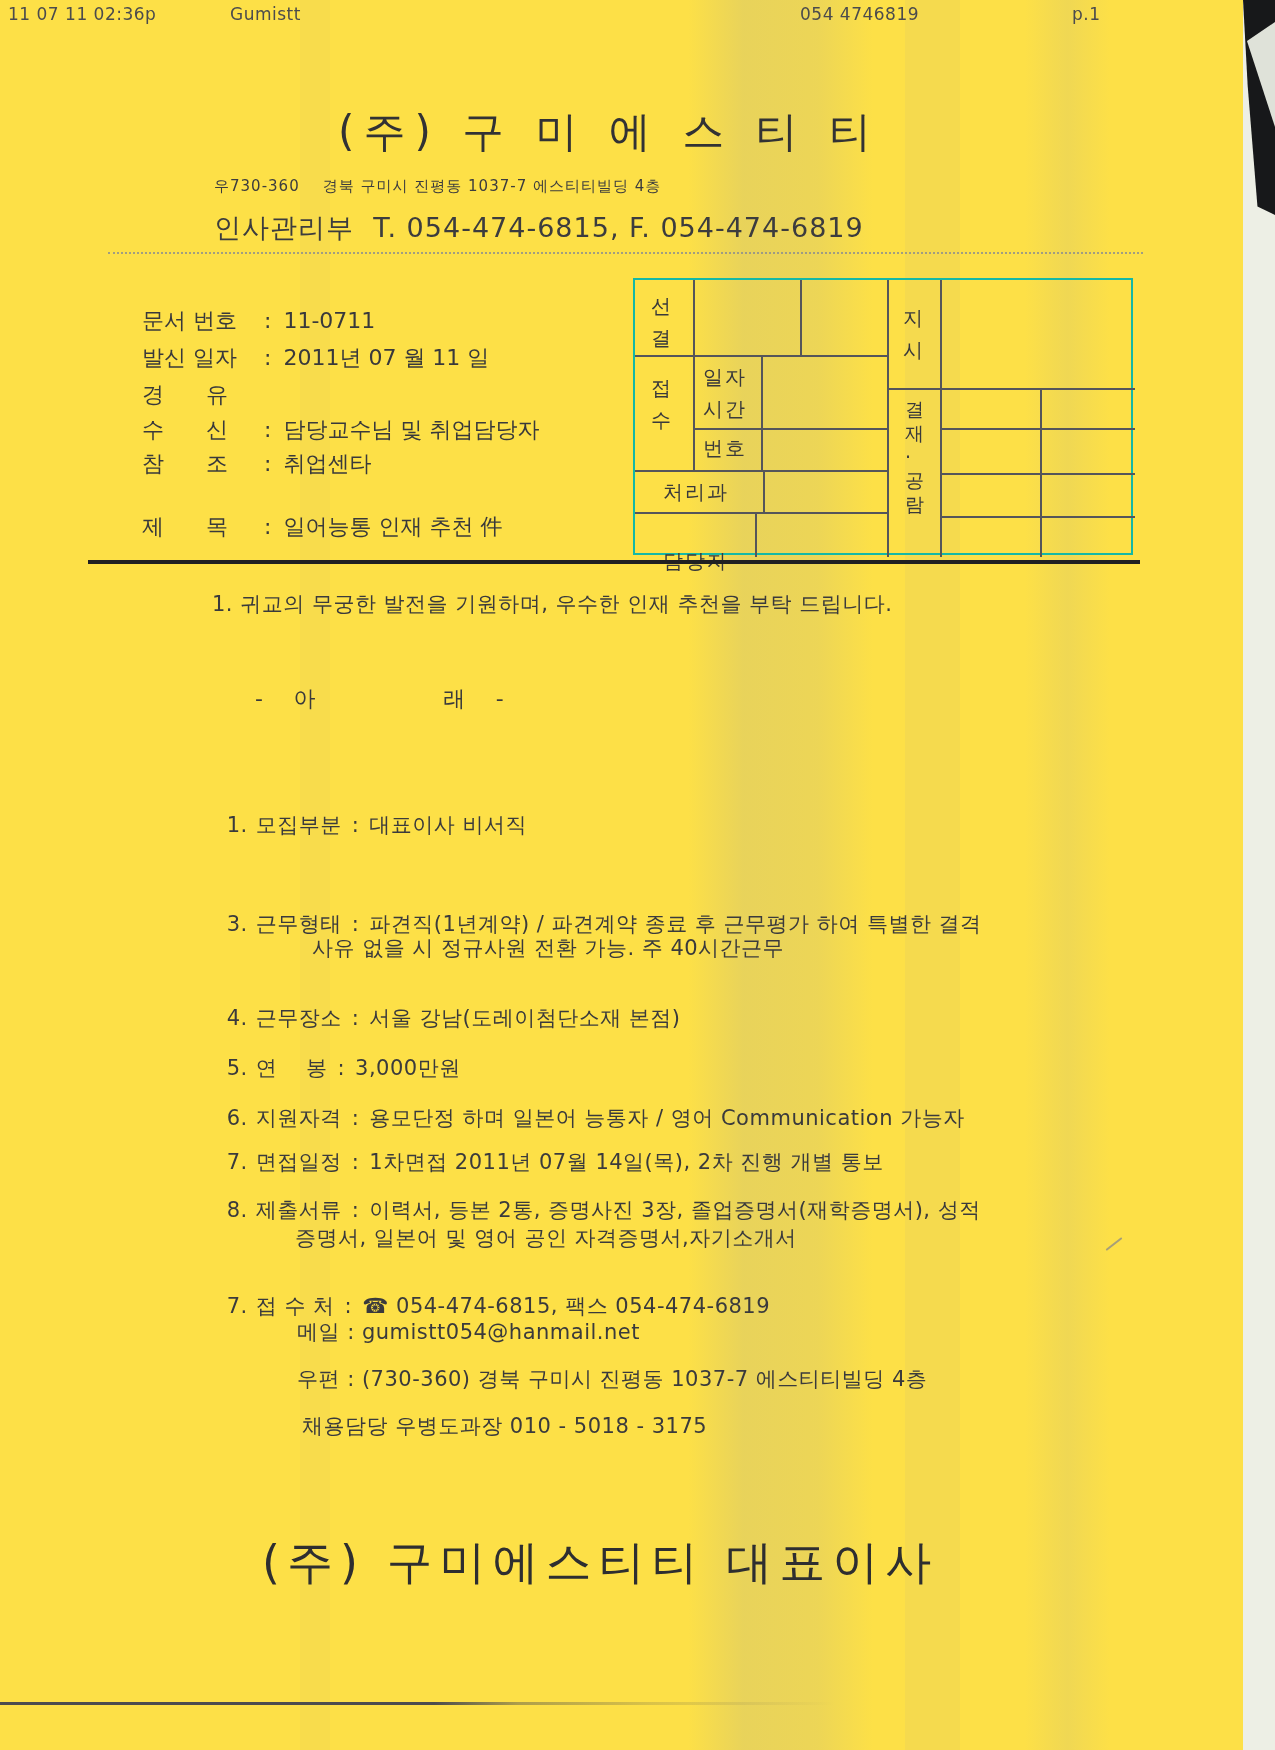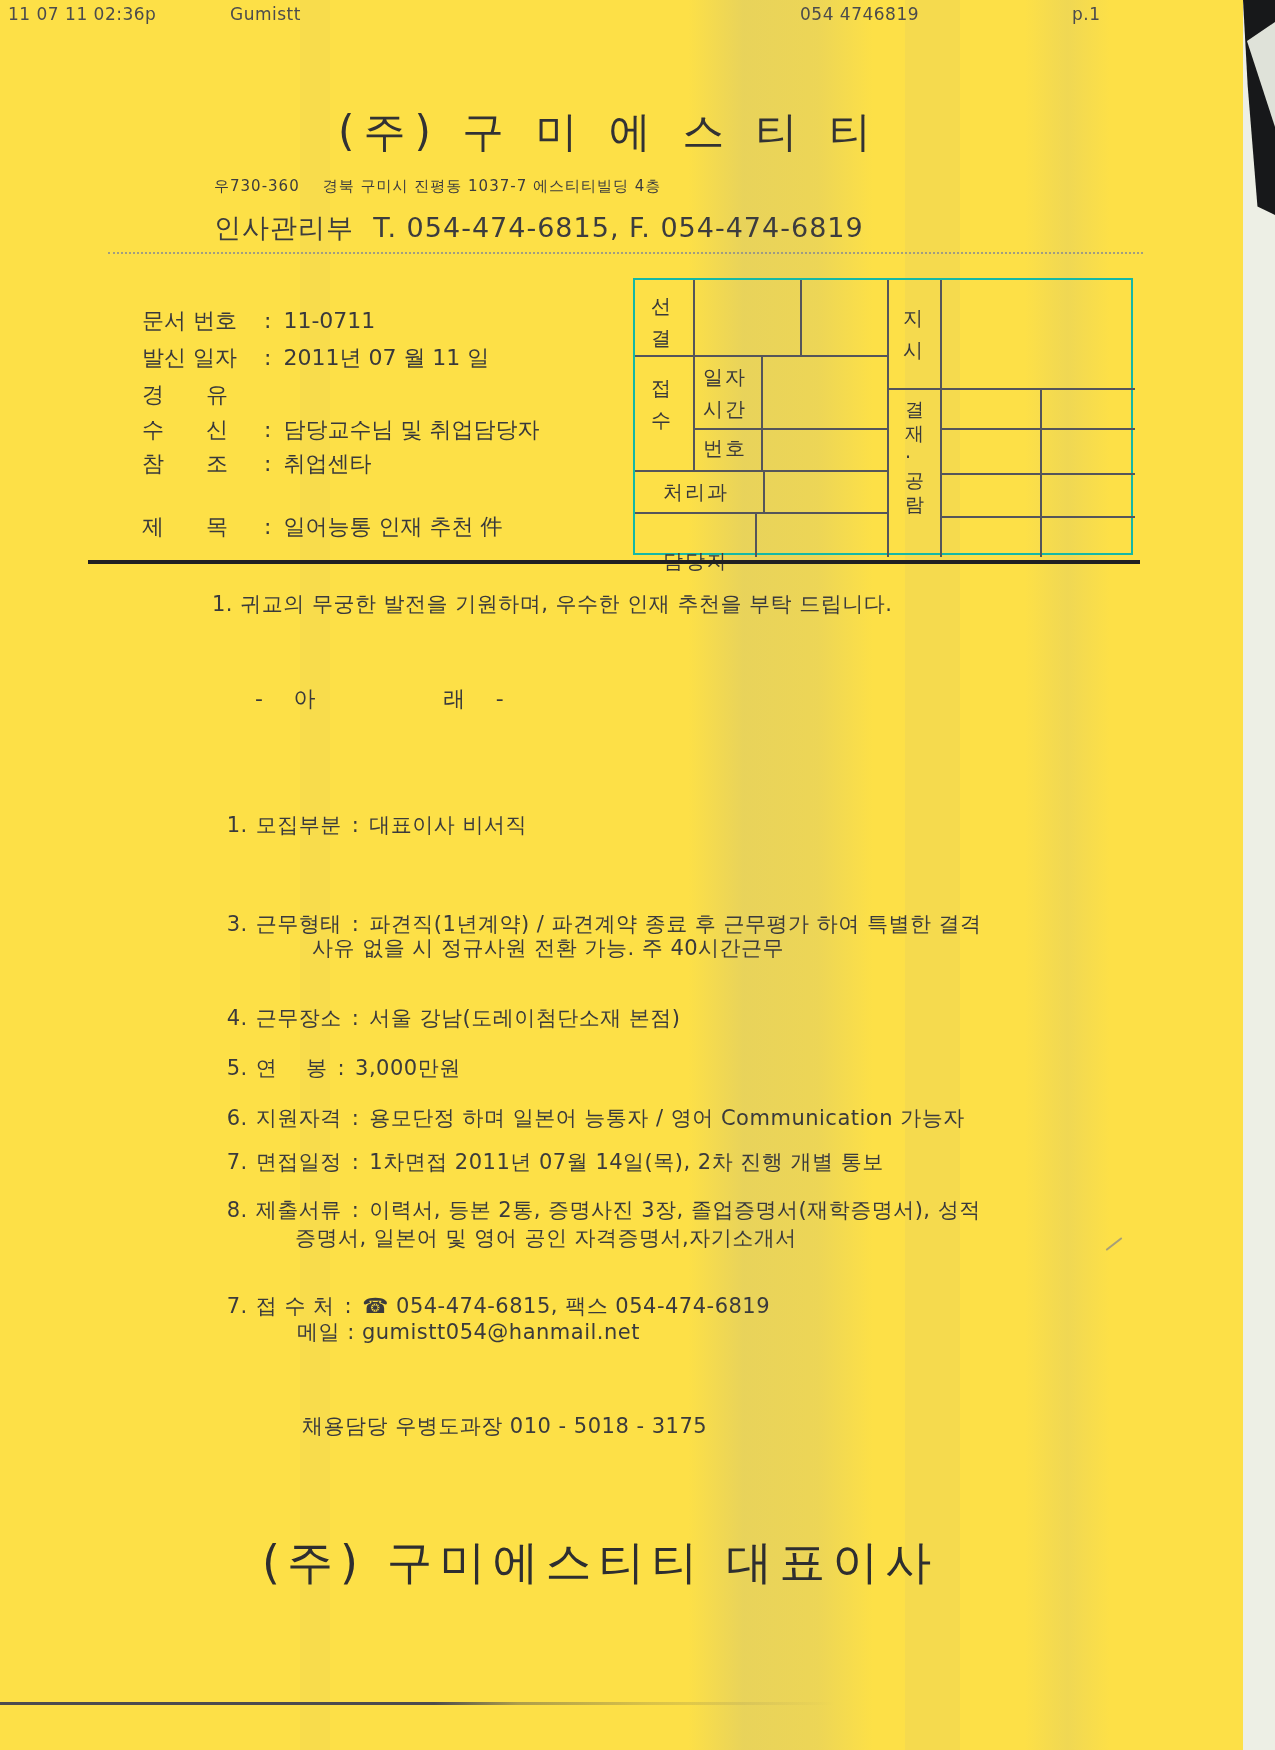--- a/index.html
+++ b/index.html
@@ -163,18 +163,19 @@
     <span class="no">7.</span><span>면접일정</span><span class="sep">:</span><span>1차면접 2011년 07월 14일(목), 2차 진행 개별 통보</span>
   </div>
   <div class="doc-line item it7">
     <span class="no">8.</span><span>제출서류</span><span class="sep">:</span><span>이력서, 등본 2통, 증명사진 3장, 졸업증명서(재학증명서), 성적</span>
   </div>
   <div class="doc-line it7c">증명서, 일본어 및 영어 공인 자격증명서,자기소개서</div>
   <div class="doc-line item it8">
     <span class="no">7.</span><span>접 수 처</span><span class="sep">:</span><span>☎ 054-474-6815, 팩스 054-474-6819</span>
   </div>
   <div class="doc-line ct0">메일 : gumistt054@hanmail.net</div>
+  <div class="doc-line ct1">우편 : (730-360) 경북 구미시 진평동 1037-7 에스티티빌딩 4층</div>
   <div class="doc-line ct2">채용담당 우병도과장 010 - 5018 - 3175</div>
 
   <div class="signature">(주) 구미에스티티 대표이사</div>
 
   <div class="bottom-rule"></div>
 </div>
 
 </body></html>

